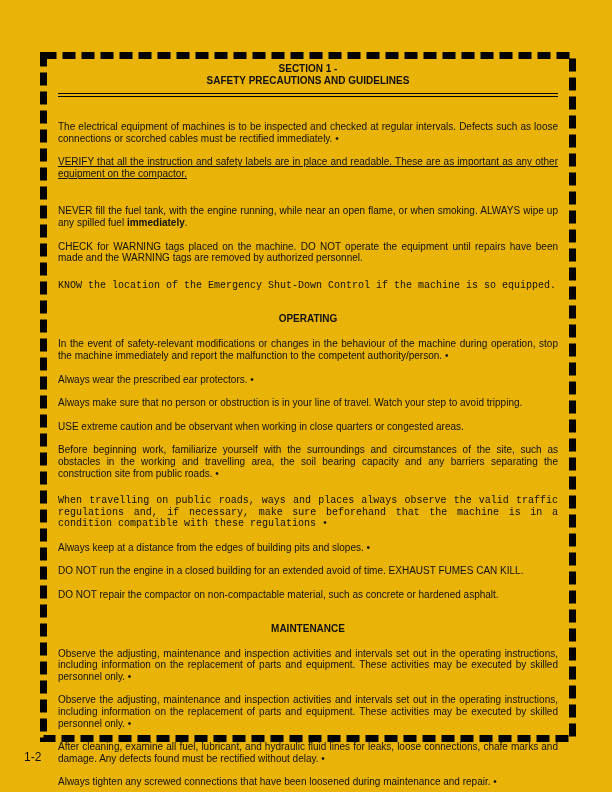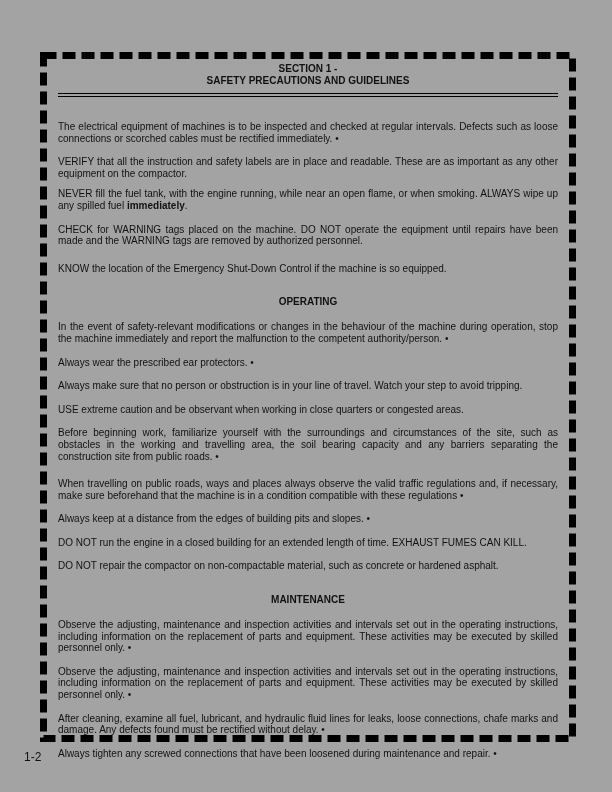--- a/index.html
+++ b/index.html
@@ -10,21 +10,21 @@
     height: 792px;
     background: #ffffff;
     font-family: "Liberation Sans", sans-serif;
     color: #111111;
     overflow: hidden;
   }
   .page {
     position: relative;
     width: 612px;
     height: 792px;
-    background: #a3a3a3;
+    background: #eab308;
   }
   .frame {
     position: absolute;
     left: 40px;
     top: 52px;
     width: 536px;
     height: 690px;
   }
   .border-svg {
     position: absolute;
@@ -52,22 +52,22 @@
     border-top: 1.6px solid #000;
     border-bottom: 0.9px solid #000;
     margin: 0 0 24px 0;
   }
   .para {
     font-size: 10px;
     line-height: 11.6px;
     text-align: justify;
     margin: 0 0 12px 0;
   }
-  .para.tight { margin-bottom: 9px; }
-  .para.mt-lg { margin-top: 16px; }
+  .para.tight { margin-bottom: 26px; text-decoration: underline; }
+  .para.mt-lg { margin-top: 16px; font-family: Liberation Mono, monospace; }
   .subsection-heading {
     text-align: center;
     font-weight: bold;
     font-size: 10px;
     line-height: 12px;
     margin: 22px 0 13px 0;
   }
   .page-number {
     position: absolute;
     left: 24px;
@@ -107,21 +107,21 @@
 
       <h2 class="subsection-heading">OPERATING</h2>
 
       <p class="para">In the event of safety-relevant modifications or changes in the behaviour of the machine during operation, stop the machine immediately and report  the malfunction to the competent authority/person.  •</p>
       <p class="para">Always wear the prescribed ear protectors.   •</p>
       <p class="para">Always make sure that no person or obstruction is in your line of travel.   Watch your step to avoid tripping.</p>
       <p class="para">USE extreme caution and be observant when working in close quarters or congested areas.</p>
       <p class="para">Before beginning work, familiarize yourself with the surroundings and circumstances of the site, such as obstacles in the working and travelling area, the soil bearing capacity and any barriers separating the construction site from public roads. •</p>
       <p class="para mt-lg">When travelling on public roads, ways and places always observe the valid traffic regulations and, if necessary, make sure beforehand that the machine is in a condition compatible with these regulations •</p>
       <p class="para">Always keep at a distance from the edges of building pits and slopes.  •</p>
-      <p class="para">DO NOT run the engine in a closed building for an extended length of time.  EXHAUST FUMES CAN KILL.</p>
+      <p class="para">DO NOT run the engine in a closed building for an extended avoid of time.  EXHAUST FUMES CAN KILL.</p>
       <p class="para">DO NOT repair the compactor  on non-compactable material, such as concrete or hardened asphalt.</p>
 
       <h2 class="subsection-heading">MAINTENANCE</h2>
 
       <p class="para">Observe the adjusting, maintenance and inspection activities and intervals set out in the operating instructions, including information on the replacement of parts and equipment. These activities may be executed by skilled personnel only.  •</p>
       <p class="para">Observe the adjusting, maintenance and inspection activities and intervals set out in the operating instructions, including information on the replacement of parts and equipment. These activities may be executed by skilled personnel only.  •</p>
       <p class="para">After cleaning, examine all fuel, lubricant, and hydraulic fluid lines for leaks, loose connections, chafe marks and damage. Any defects found must be rectified without delay.  •</p>
       <p class="para">Always tighten any screwed connections that have been loosened during maintenance and repair. •</p>
 
     </div>

